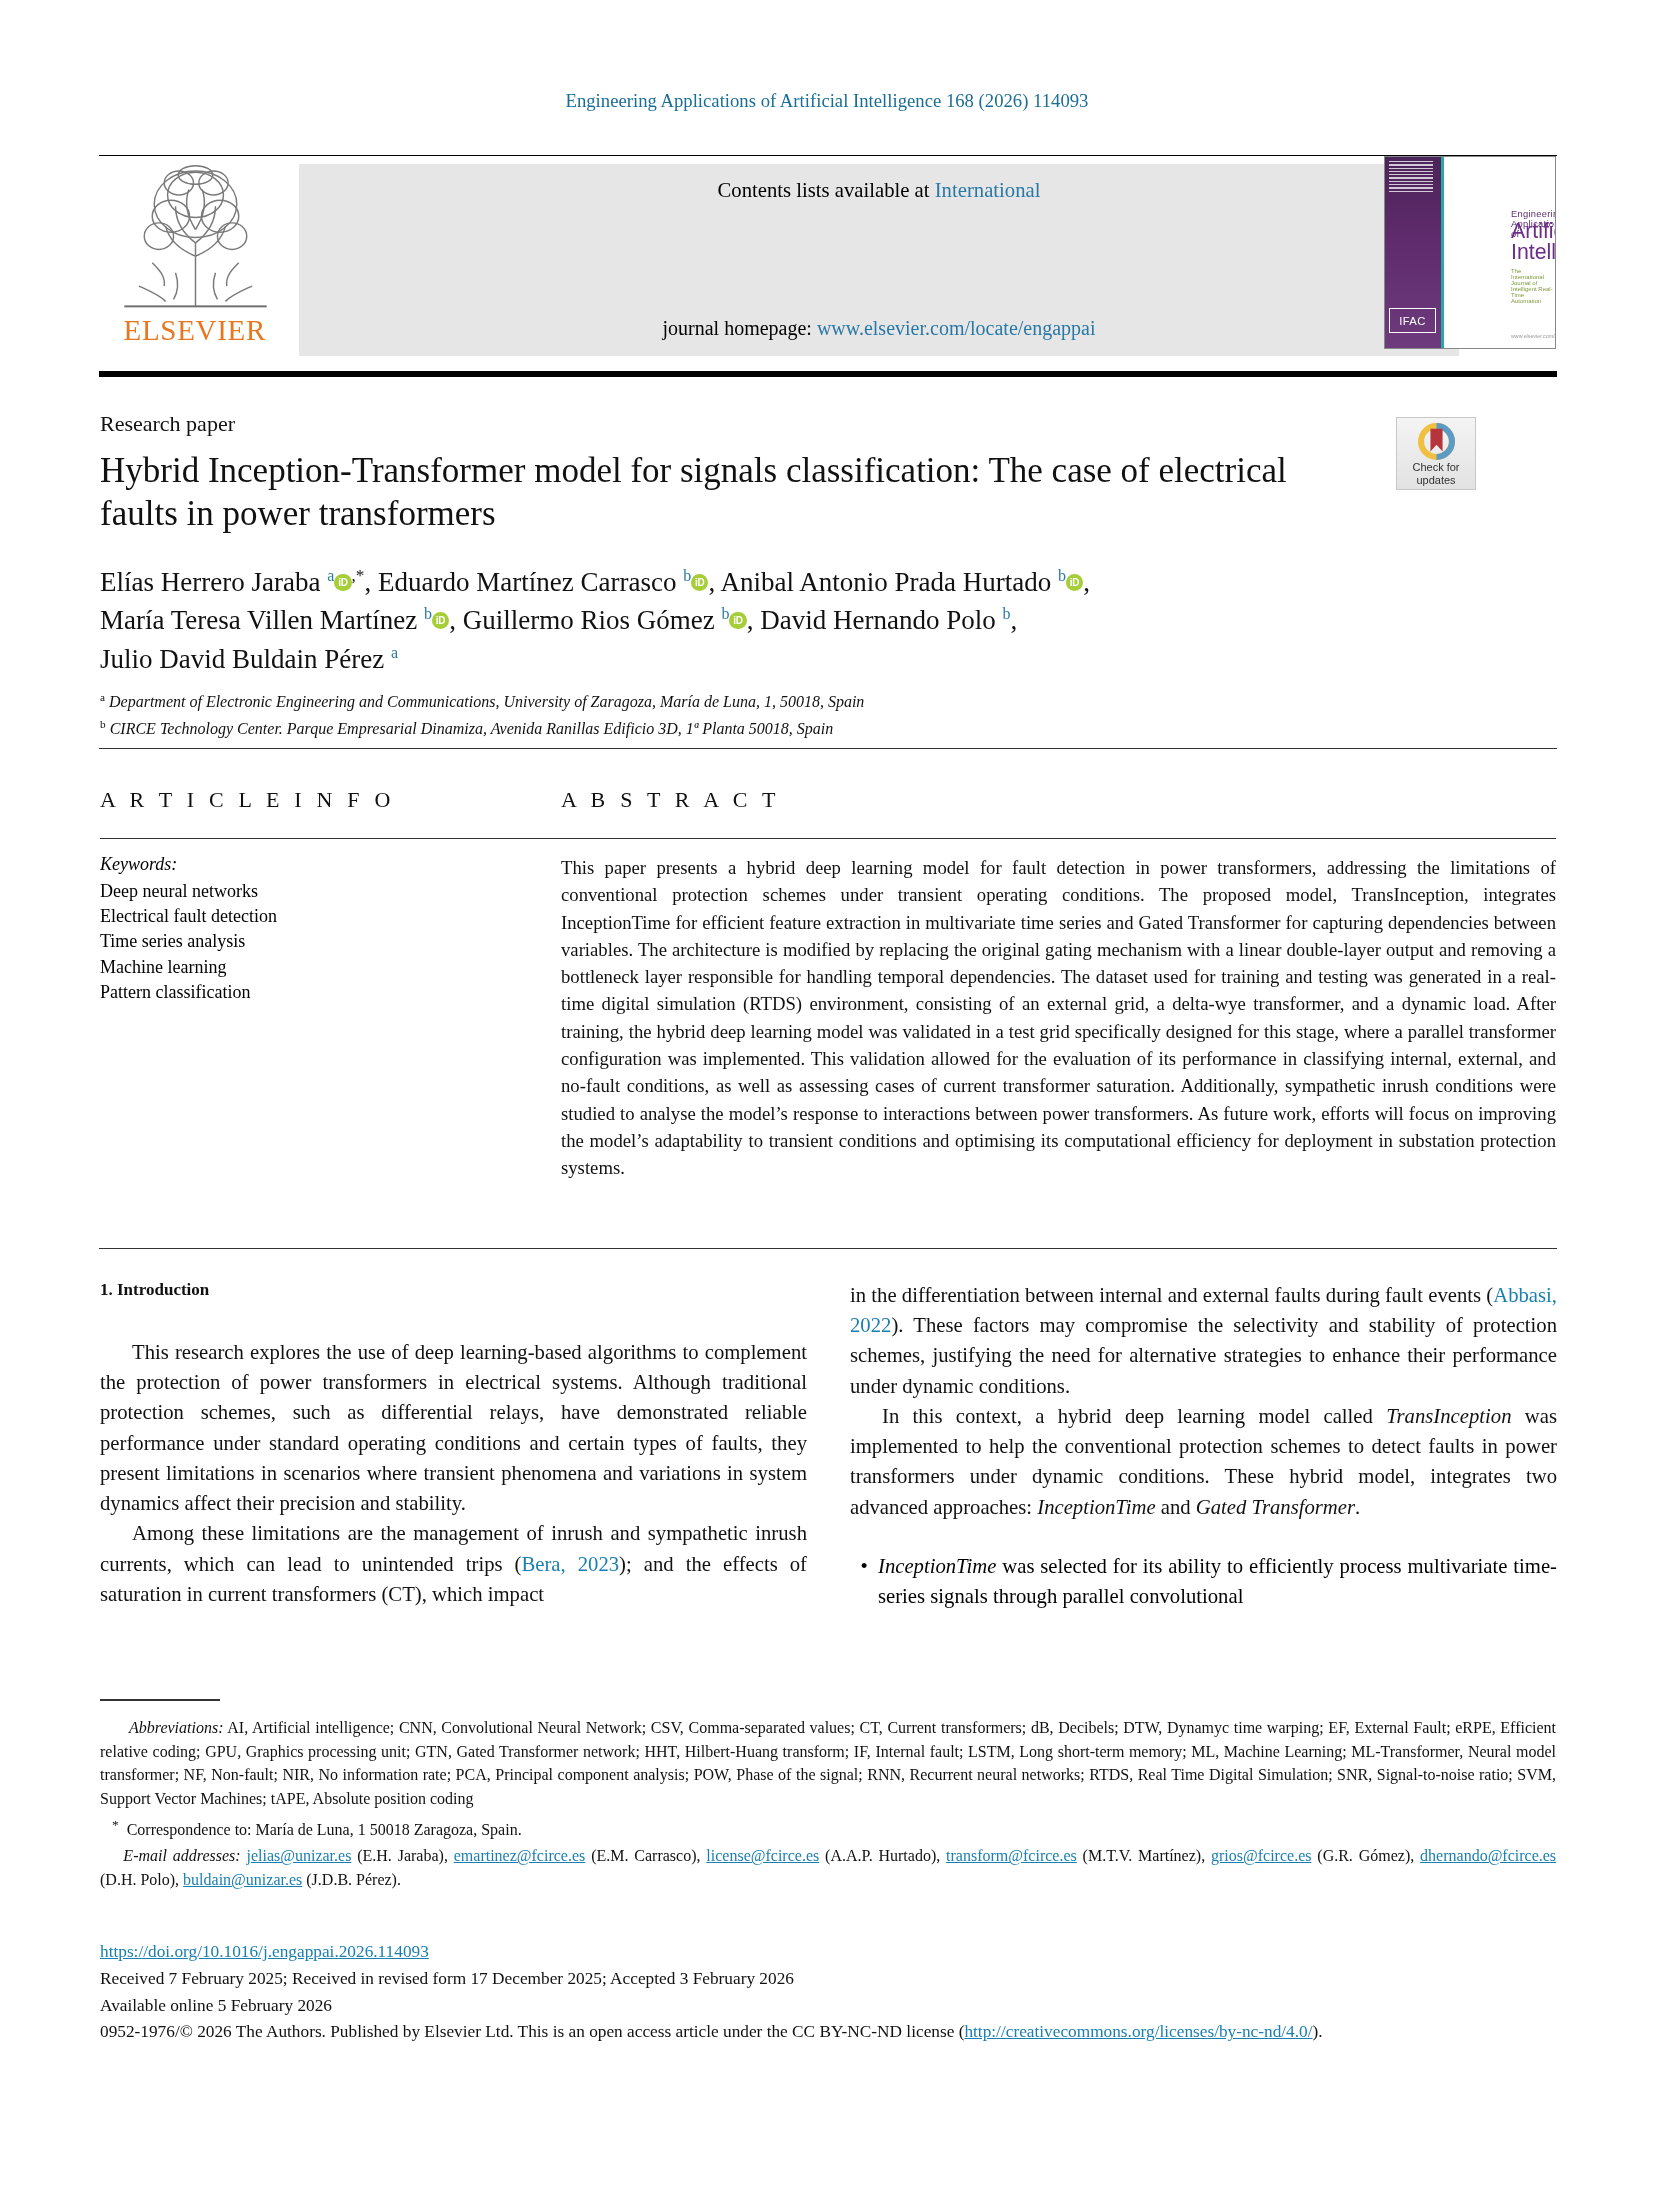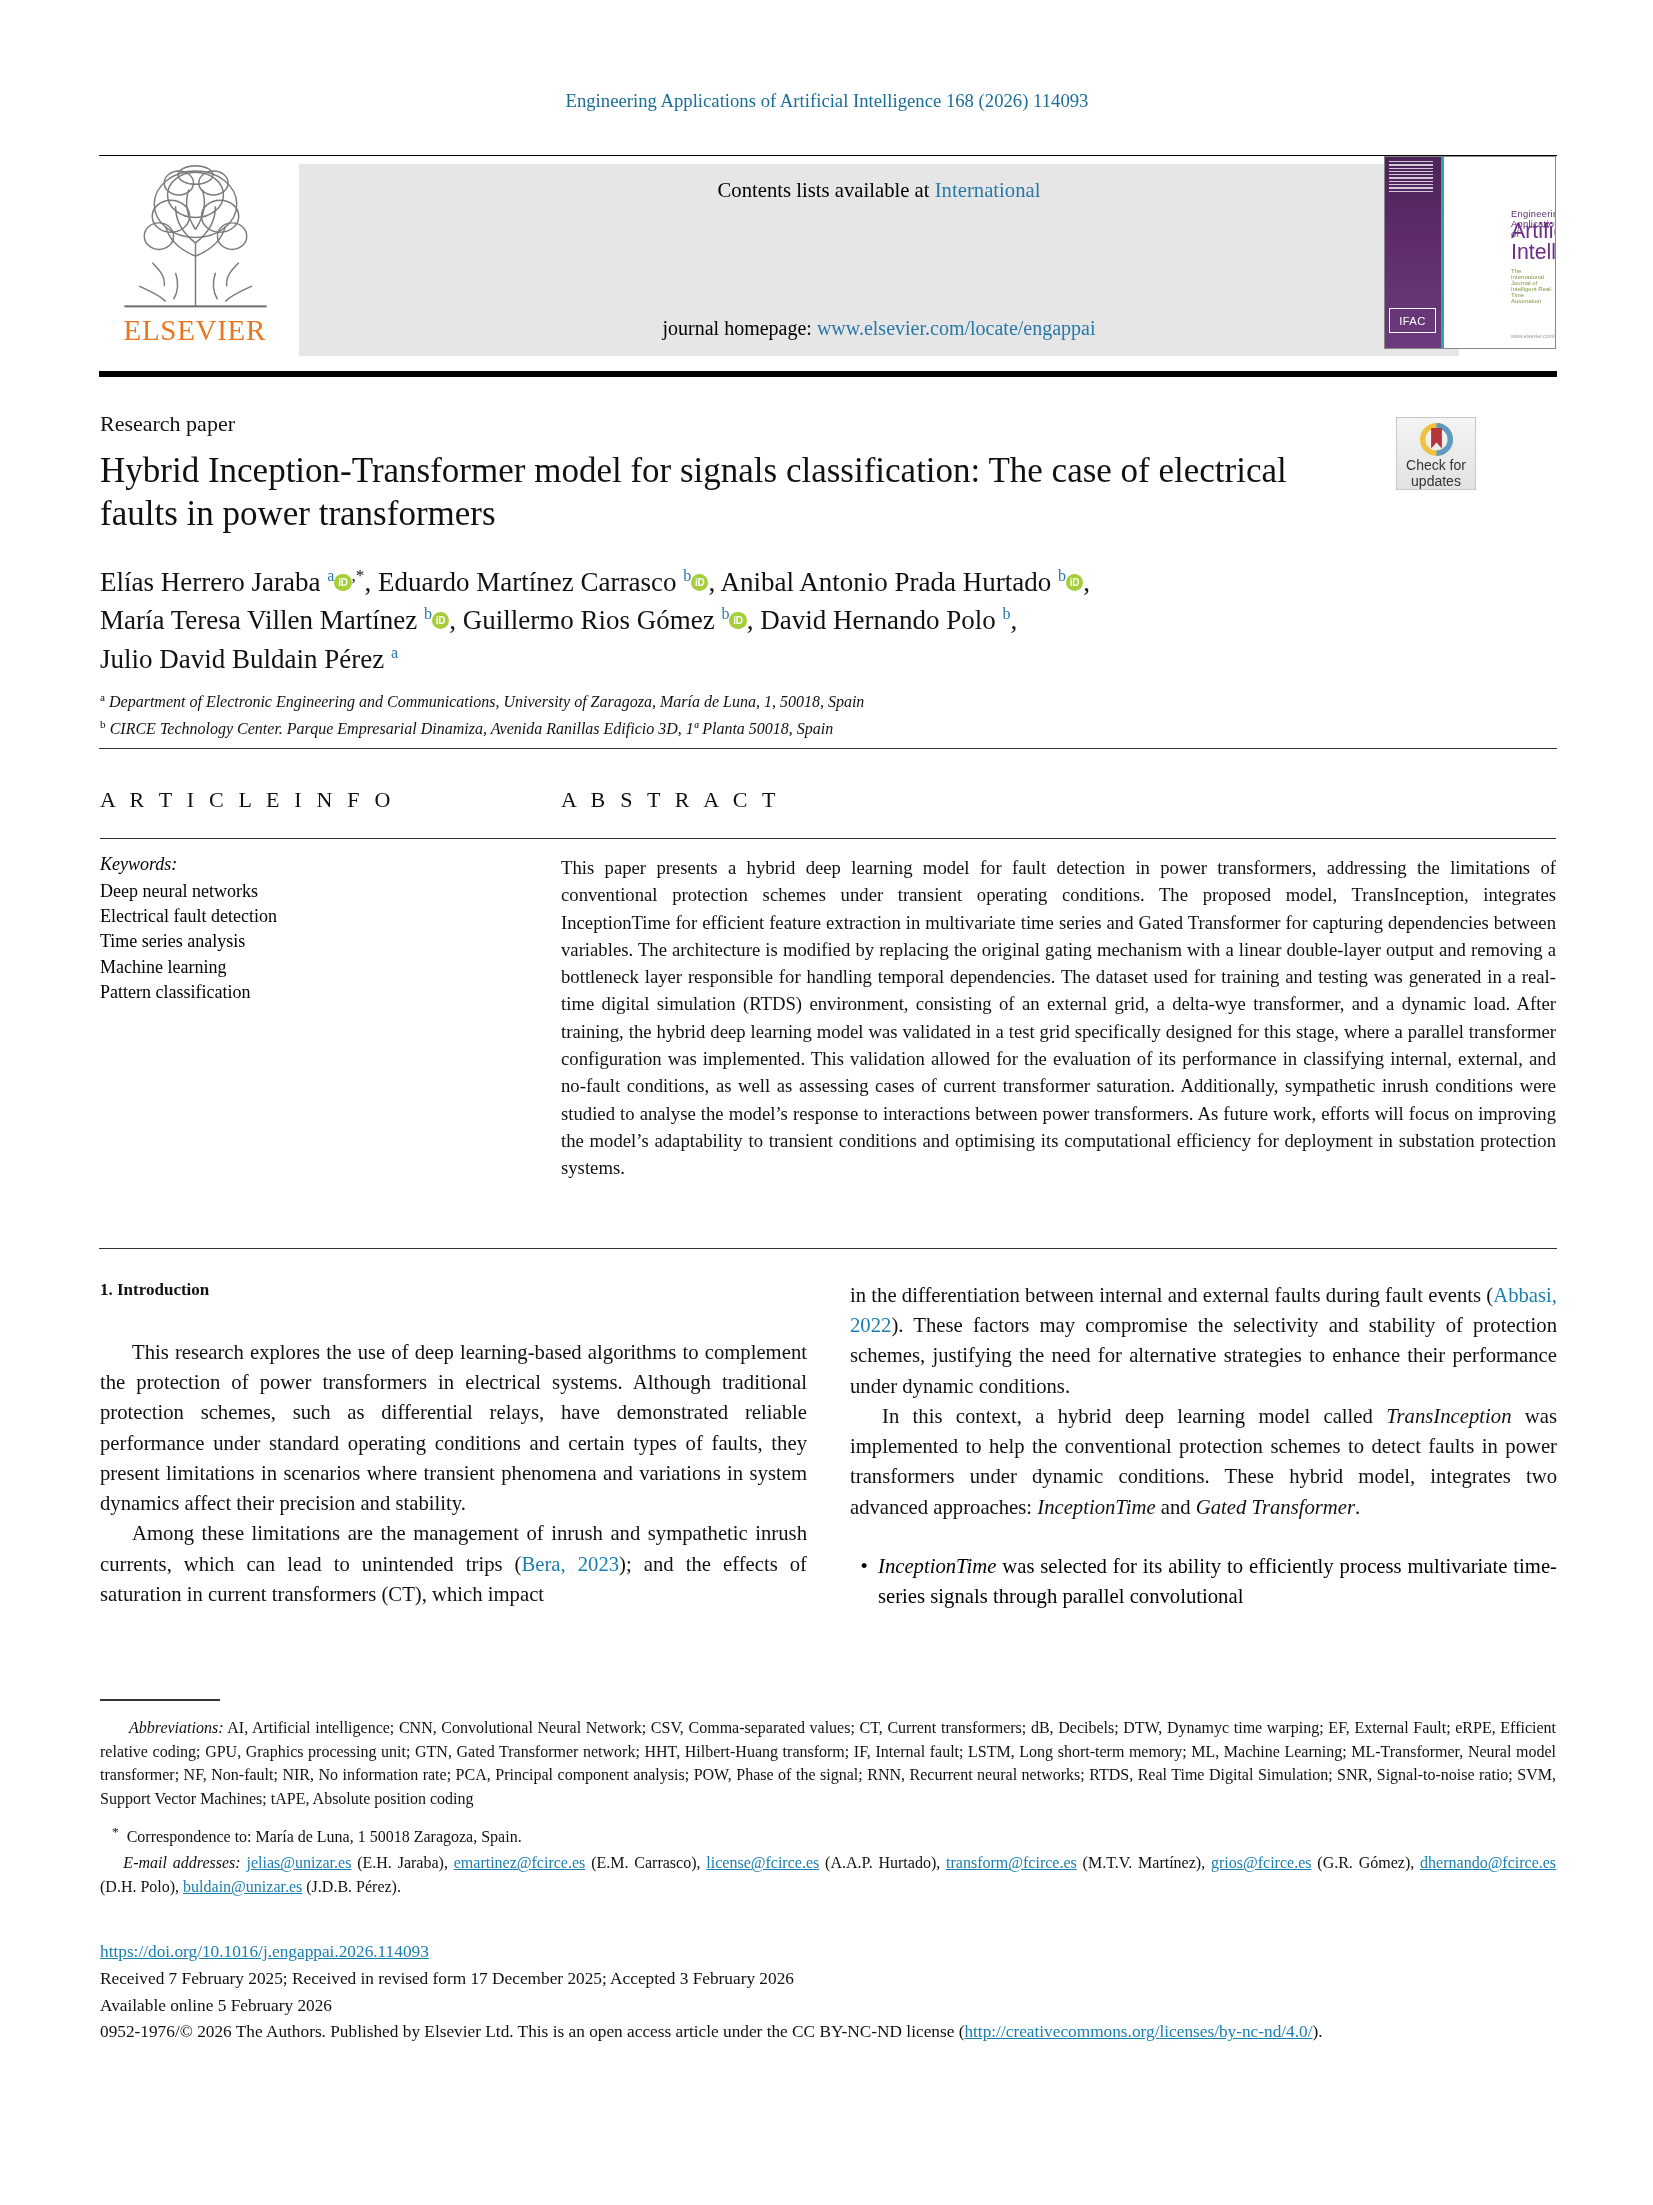--- a/index.html
+++ b/index.html
@@ -79,21 +79,21 @@
   .art-title {
     position:absolute; left:100px; top:450px; width:1254px;
     font-size:35px; line-height:1.22; color:#111;
   }
   .checkmark-badge {
     position:absolute; left:1396px; top:417px; width:80px; height:73px;
     background:linear-gradient(180deg,#f4f4f4,#e2e2e2); border:0.7px solid #c8c8c8;
     display:flex; flex-direction:column; align-items:center; justify-content:flex-start;
     box-sizing:border-box; padding-top:4px;
   }
-  .cm-text { font-family:"Liberation Sans", sans-serif; font-size:14px; color:#333;
+  .cm-text { font-family:"Liberation Sans", sans-serif; font-size:11px; color:#333;
     line-height:1.15; text-align:center; }
 
   .authors {
     position:absolute; left:100px; top:563px; width:1307px;
     font-size:27px; line-height:1.42; color:#111;
   }
   .sup-aff { font-size:16px; vertical-align:super; color:#2878a8; }
   .sup-star { font-size:17.3px; vertical-align:super; color:#111; }
   .orcid {
     display:inline-block; width:17.3px; height:17.3px; border-radius:50%;
@@ -137,21 +137,21 @@
   .bullet-list { margin-top:29px; font-size:20.7px; line-height:1.46; }
   .bullet-item { display:flex; text-align:justify; }
   .bullet-dot { width:28px; flex:0 0 28px; text-align:center; }
   .bullet-text { flex:1 1 auto; text-align:justify; }
 
   
   .foot-rule { position:absolute; left:100px; top:1699px; width:120px; height:2px; background:#333; }
   .footnotes { position:absolute; left:100px; top:1716px; width:1456px;
     font-size:16px; line-height:1.48; color:#111; text-align:justify; }
   .fn-abbrev { text-indent:29px; }
-  .fn-corr { margin-top:11px; padding-left:12px;font-family:Liberation Serif, serif; }
+  .fn-corr { margin-top:4px; padding-left:12px;font-family:Liberation Serif, serif; }
   .fn-email { margin-top:2.7px; }
   .fn-email .lbl { font-style:italic; }
   .lnk { color:#1a7fb0; }
 
   .pubinfo { position:absolute; left:100px; top:1939px; width:1456px;
     font-size:17.3px; line-height:1.55; color:#111; }
   .doi { color:#1a7fb0; text-decoration:underline; }
 </style>
 <style>.it{font-style:italic}</style></head>
 <body>

